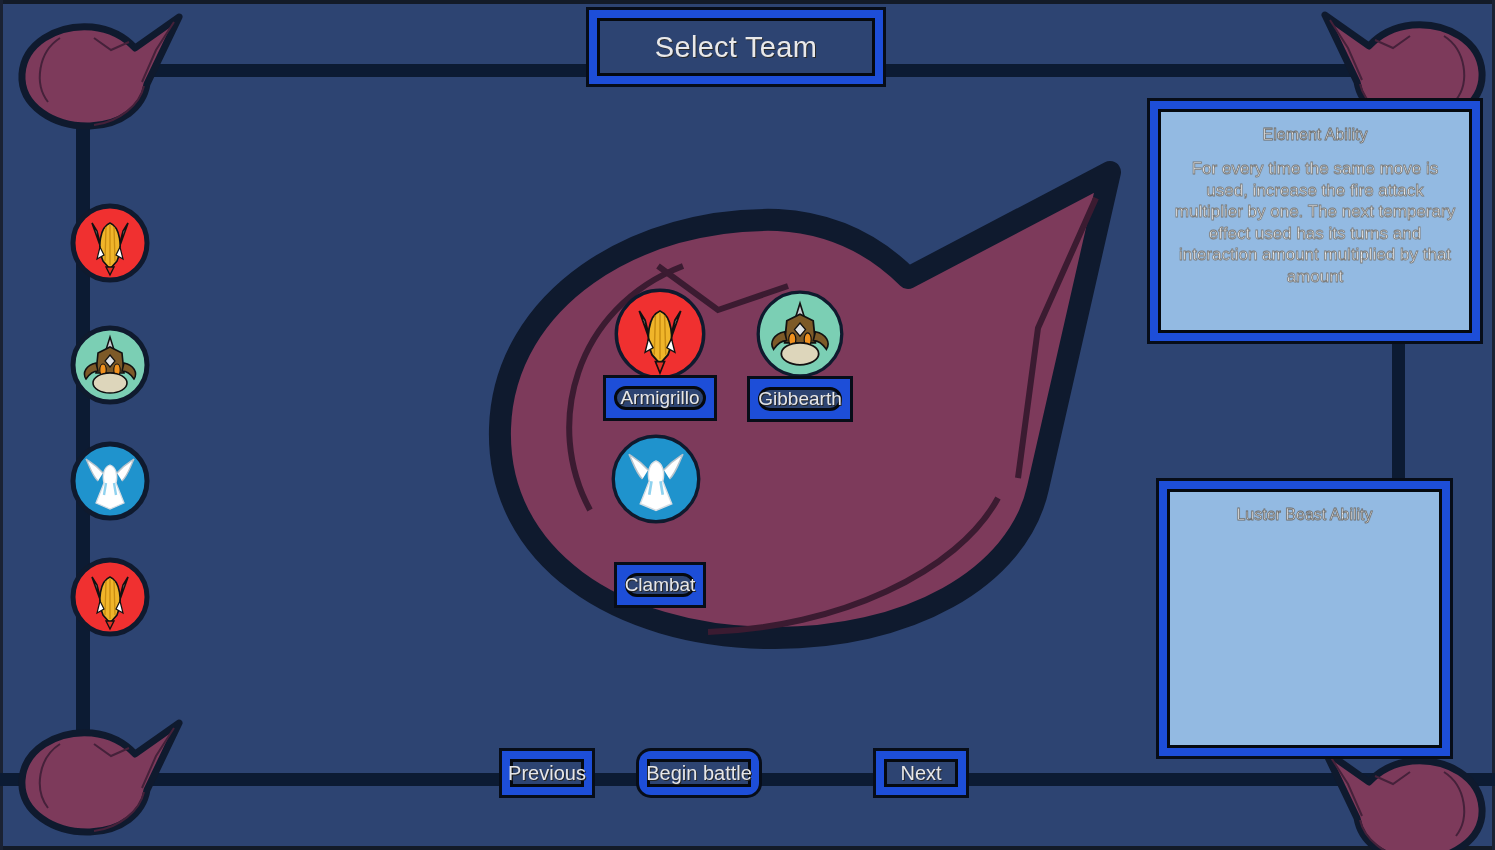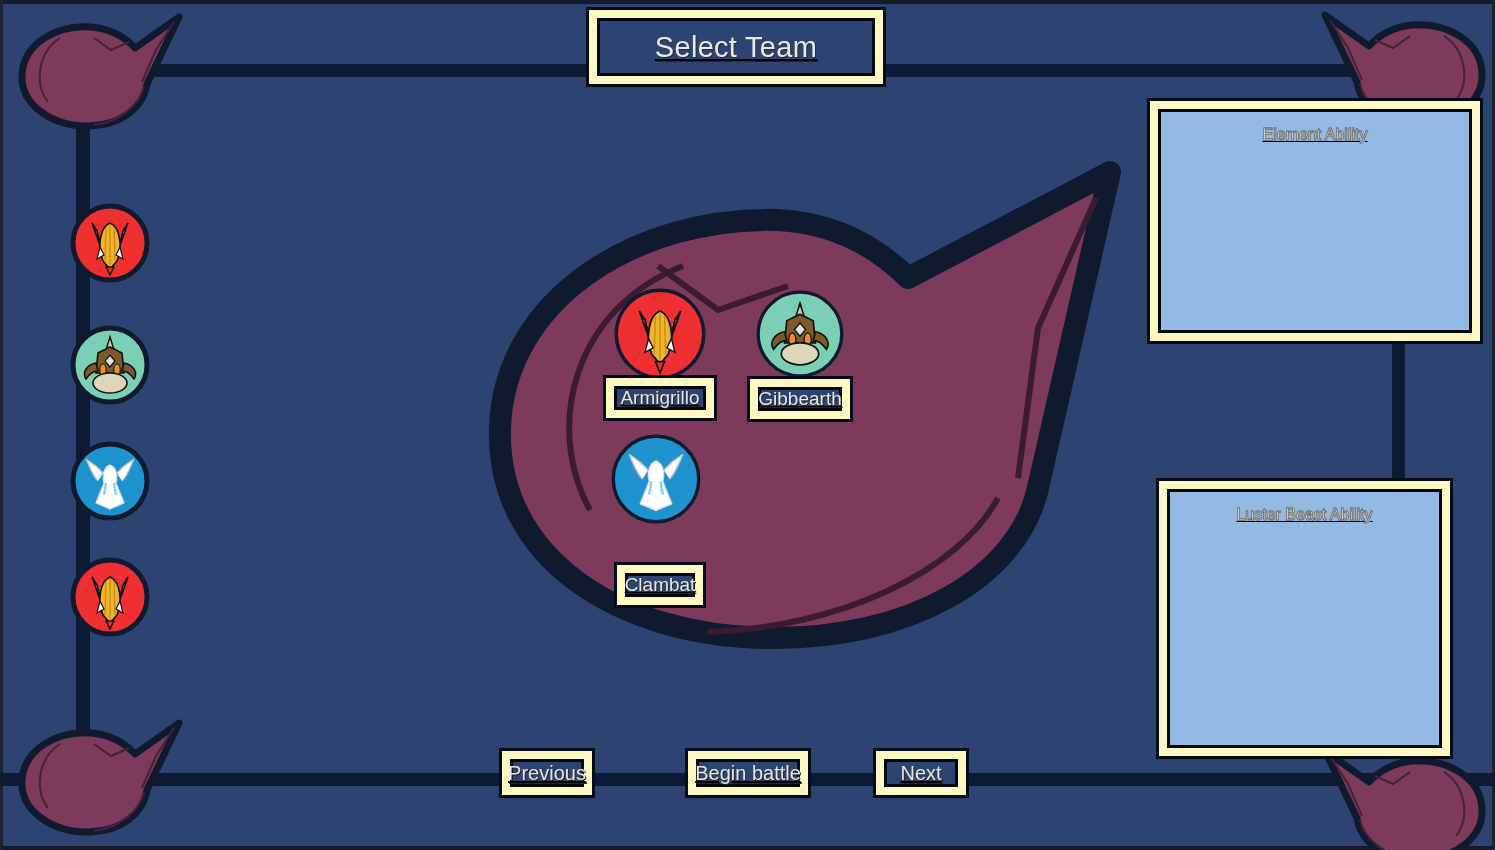--- a/index.html
+++ b/index.html
@@ -51,25 +51,24 @@
     position: absolute;
     left: 478px;
     top: 158px;
     width: 650px;
     height: 500px;
   }
 
   
   .rbpanel {
     position: absolute;
-    background: #fef9c3;
+    background: #1d4ed8;
     padding: 8px;
     box-sizing: border-box;
     box-shadow: 0 0 0 3px #070d18;
-    text-decoration: underline;
   }
   .rbpanel > .inner {
     width: 100%;
     height: 100%;
     border: 3px solid #05090f;
     box-sizing: border-box;
     background: #2d4472;
     display: flex;
     align-items: center;
     justify-content: center;
@@ -130,26 +129,26 @@
   
   .nav-btn { height: 44px; top: 751px; }
   .nav-btn > .inner { justify-content:center; }
   .nav-btn span {
     color: #e7e7e8;
     font-size: 20px;
     text-shadow: 1px 1px 0 #262626;
     white-space: nowrap;
   }
   #btn-previous { left: 502px; width: 90px; }
-  #btn-begin    { left: 688px; width: 120px; }
+  #btn-begin    { left: 639px; width: 120px; border-radius: 12px; }
   #btn-next     { left: 876px; width: 90px; }
 
   
   .name-plate { height: 40px; }
-  .name-plate > .inner { justify-content:center; }
+  .name-plate > .inner { justify-content:center;border-radius:12px; }
   .name-plate span {
     color: #e7e7e8;
     font-size: 19px;
     text-shadow: 1px 1px 0 #262626;
     white-space: nowrap;
   }
   #plate-armigrillo { left: 606px; top: 378px; width: 108px; }
   #plate-gibbearth  { left: 750px; top: 379px; width: 100px; }
   #plate-clambat    { left: 617px; top: 525px; width: 86px; margin-top: 40px; }
 
@@ -331,20 +330,21 @@
   </div>
   <div class="rbpanel name-plate" id="plate-clambat">
     <div class="inner">
         <span>Clambat</span>
       </div>
   </div>
 
   <div class="rbpanel ability-panel" id="ability-element">
     <div class="inner">
       <div class="ability-title">Element Ability</div>
+      <div class="ability-body">For every time the same move is used, increase the fire attack multiplier by one. The next temperary effect used has its turns and interaction amount multiplied by that amount</div>
     </div>
   </div>
 
   <div class="rbpanel ability-panel" id="ability-luster">
     <div class="inner">
       <div class="ability-title">Luster Beast Ability</div>
     </div>
   </div>
 
   <div class="rbpanel nav-btn" id="btn-previous">

